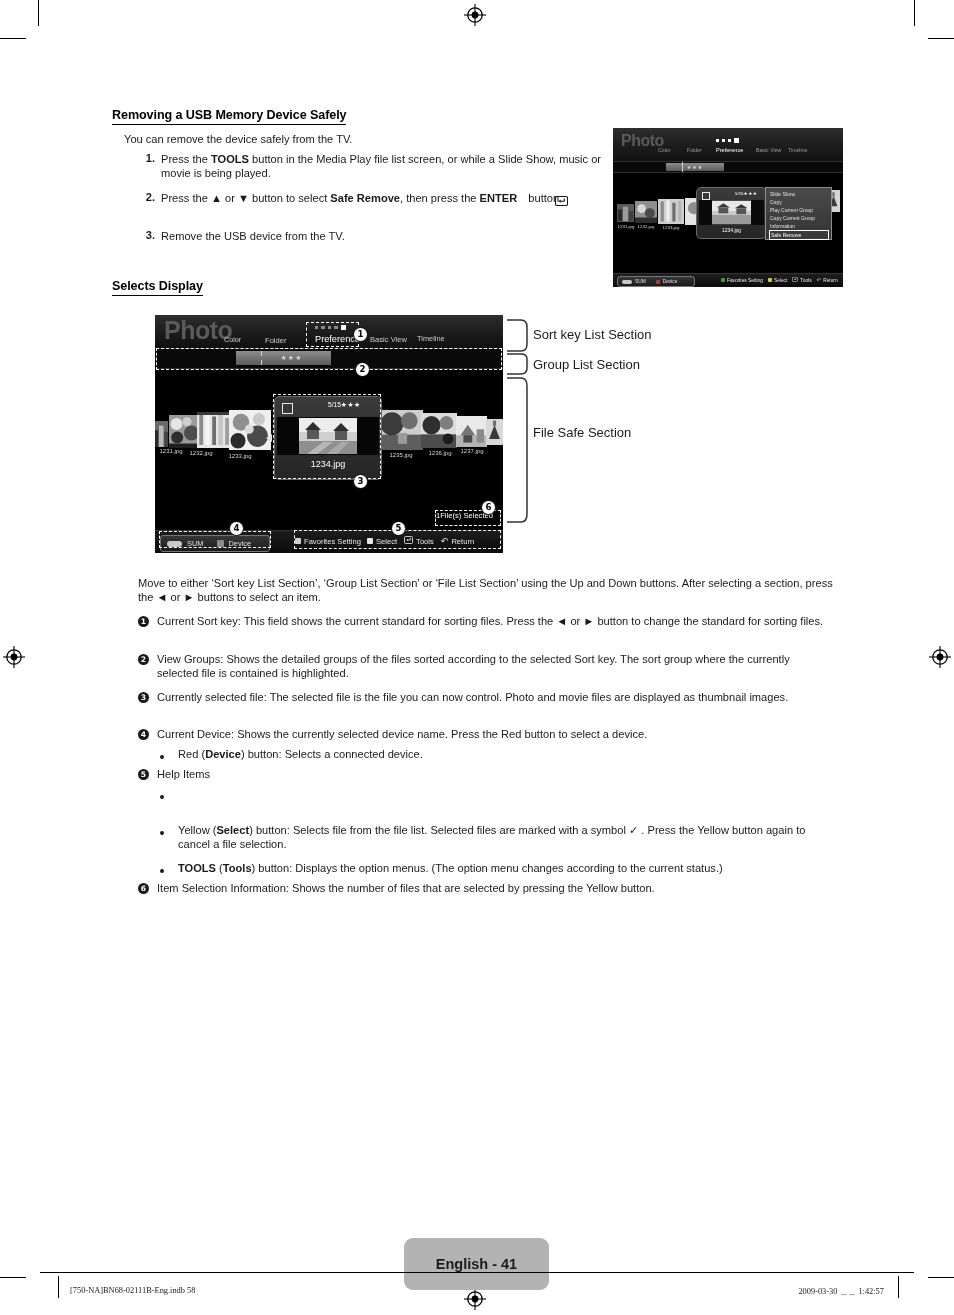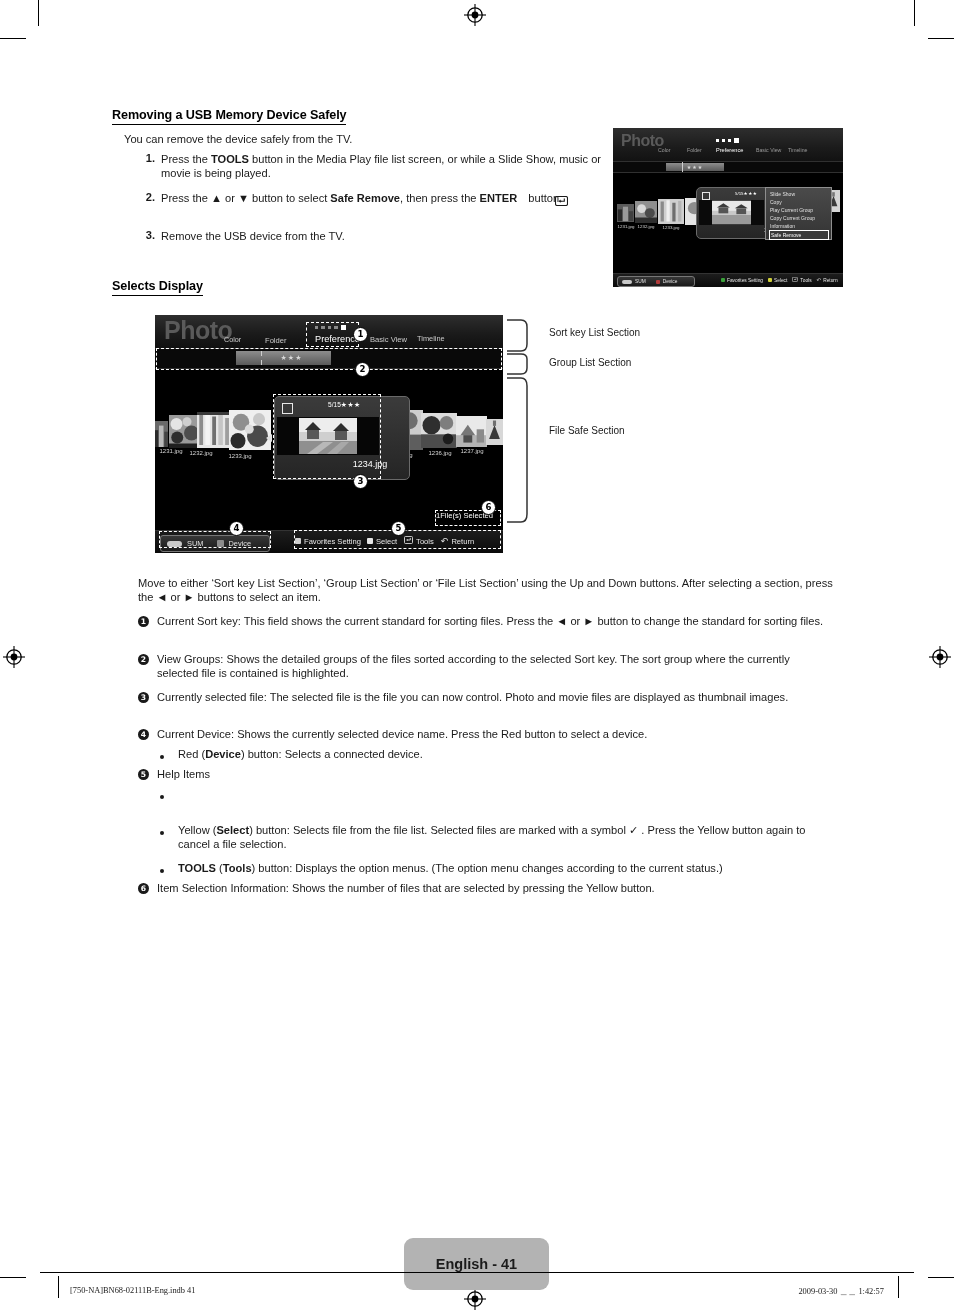--- a/index.html
+++ b/index.html
@@ -122,21 +122,20 @@
     color:#d6d6d6;
     text-align:center;
     white-space:nowrap;
   }
 
   .selcard {
     position:absolute;
     background: linear-gradient(180deg,#3b3b3b 0%, #252525 100%);
     border-radius:5px;
     border:1px solid #6a6a6a;
-    padding-left:28px;
   }
   .selcard .checkbox {
     position:absolute;
     border:1.4px solid #e8e8e8;
     background: transparent;
   }
   .selcard .count { position:absolute; color:#ffffff; white-space:nowrap; }
   .selcard .stars { color:#ffffff; letter-spacing:0.5px; }
   .selcard .bigpic {
     position:absolute;
@@ -200,24 +199,23 @@
     font-size:8.6px; font-weight:bold;
     line-height:13px; text-align:center;
     font-family:"DejaVu Sans", sans-serif;
     border:1px solid #000;
   }
 
   
   .bracket { position:absolute; }
   .bracket-label {
     position:absolute;
-    font-size:10px;
+    font-size:13px;
     color:#1a1a1a;
     white-space:nowrap;
-    margin-left:16px;
   }
 
   
   .page-badge {
     position:absolute;
     background:#b3b3b3;
     border-radius:9px;
     display:flex; align-items:center; justify-content:center;
     font-size:14.5px; font-weight:bold; color:#1b1b1b;
   }
@@ -669,16 +667,16 @@
 
   <div class="numbullet" style="left:138px;top:883px;">6</div>
   <div class="body-text" style="left:157px;top:881px;width:676px;">Item Selection Information: Shows the number of files that are selected by pressing the Yellow button.</div>
 
   <div class="page-badge" style="left:404px;top:1238px;width:145px;height:52px;">English - 41</div>
 
   <div class="rule" style="left:40px;top:1272px;width:874px;"></div>
   <div class="vrule" style="left:58px;top:1276px;height:22px;"></div>
   <div class="vrule" style="left:898px;top:1276px;height:22px;"></div>
 
-  <div class="footnote" style="left:70px;top:1286px;">[750-NA]BN68-02111B-Eng.indb   41</div>
+  <div class="footnote" style="left:70px;top:1286px;">[750-NA]BN68-02111B-Eng.indb   58</div>
   <div class="footnote" style="right:70px;top:1286px;">2009-03-30   ＿＿ 1:42:57</div>
 
 </div>
 
 </body></html>

